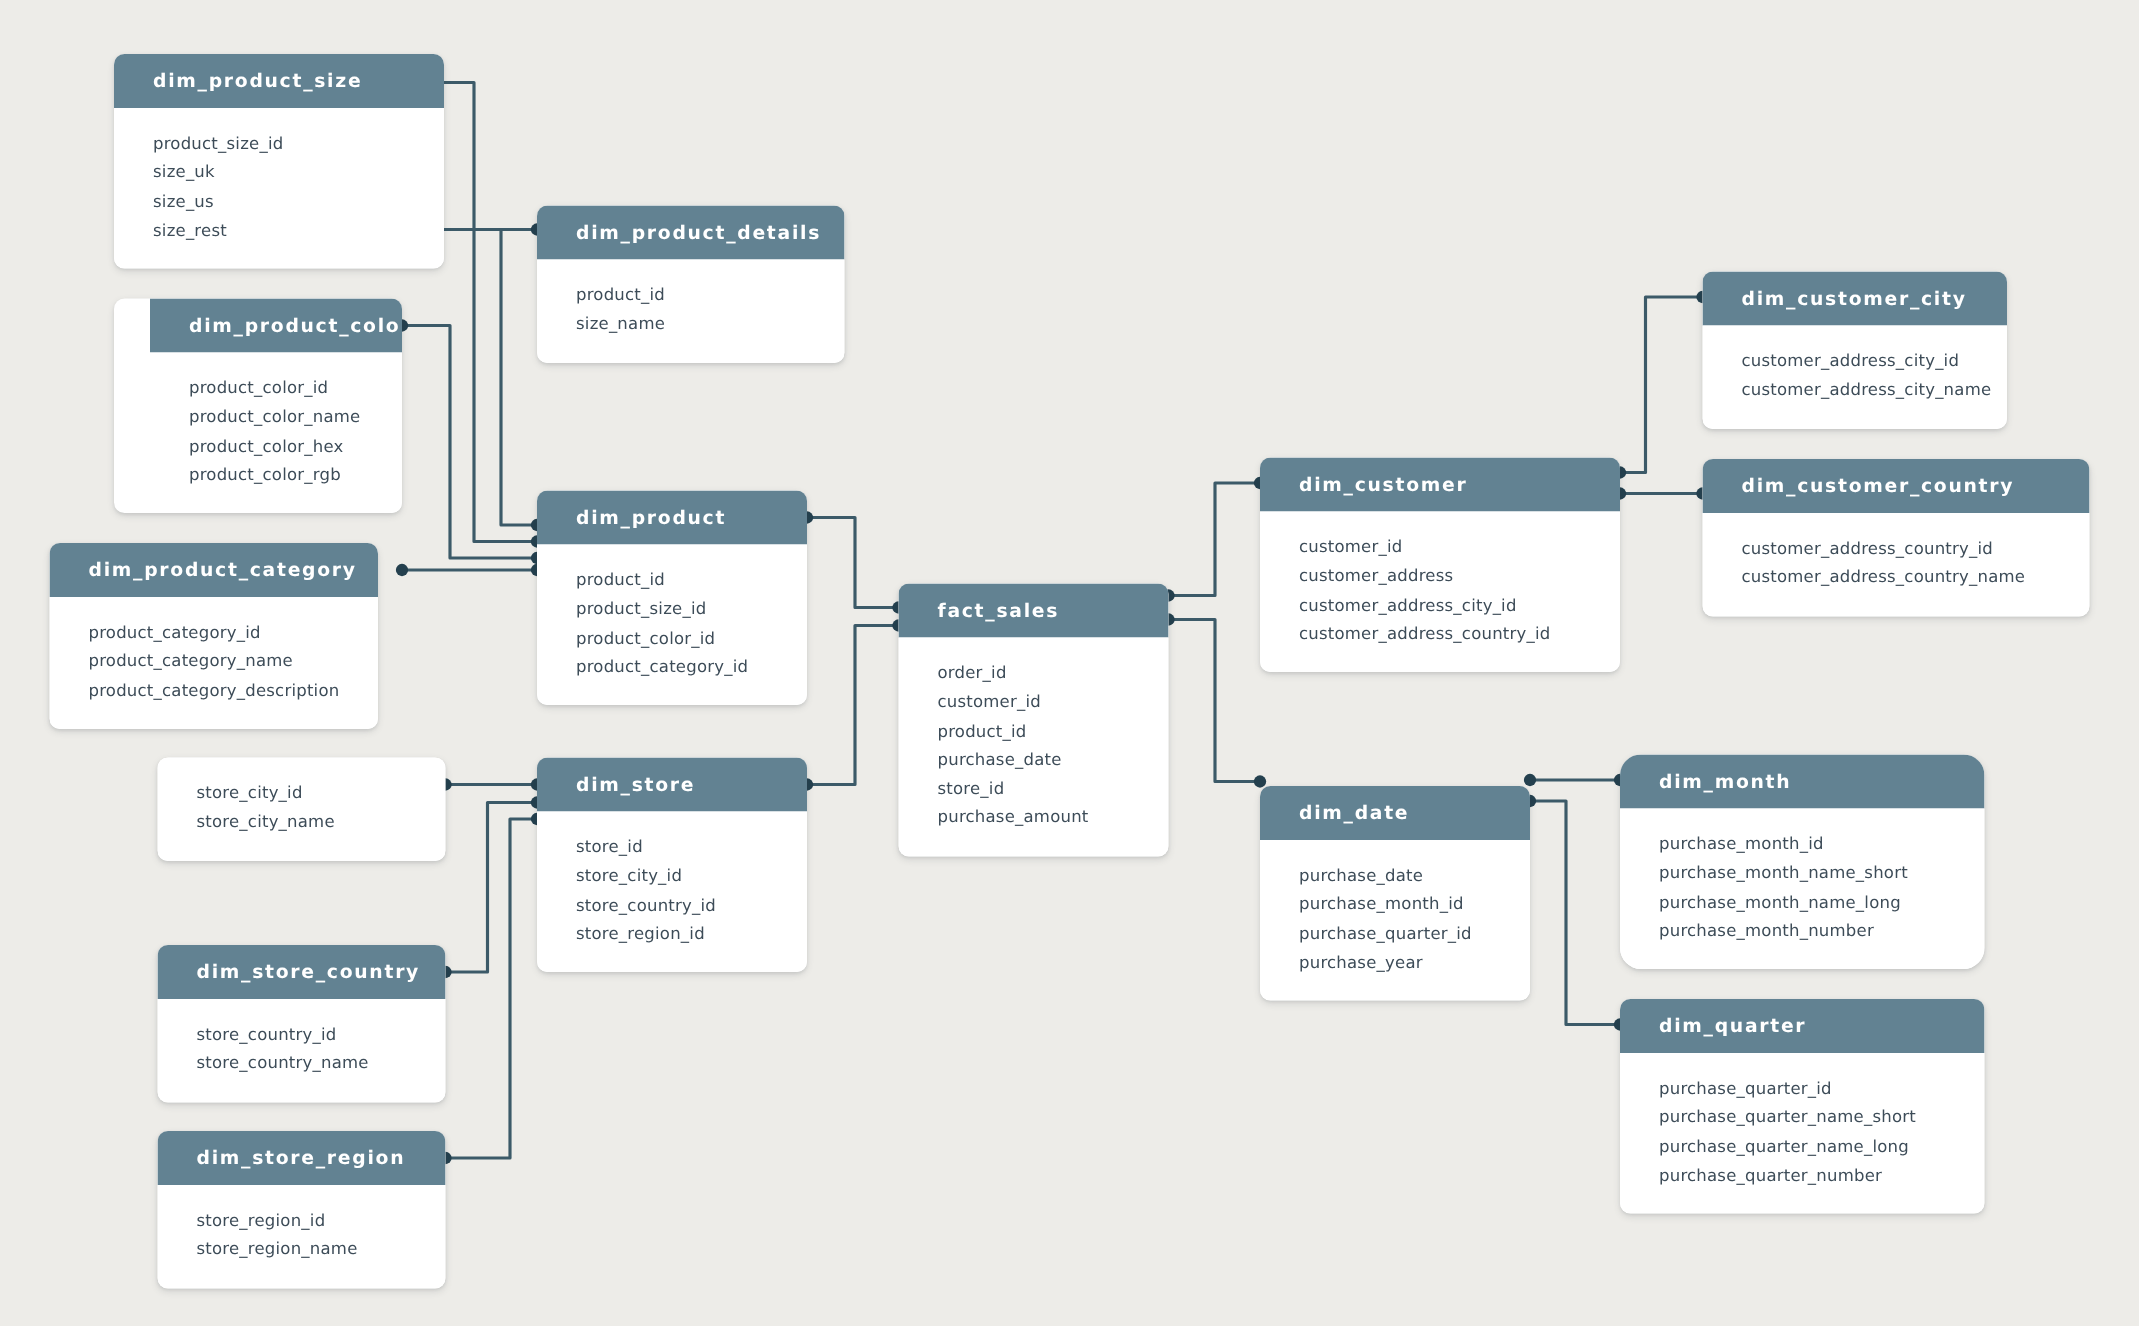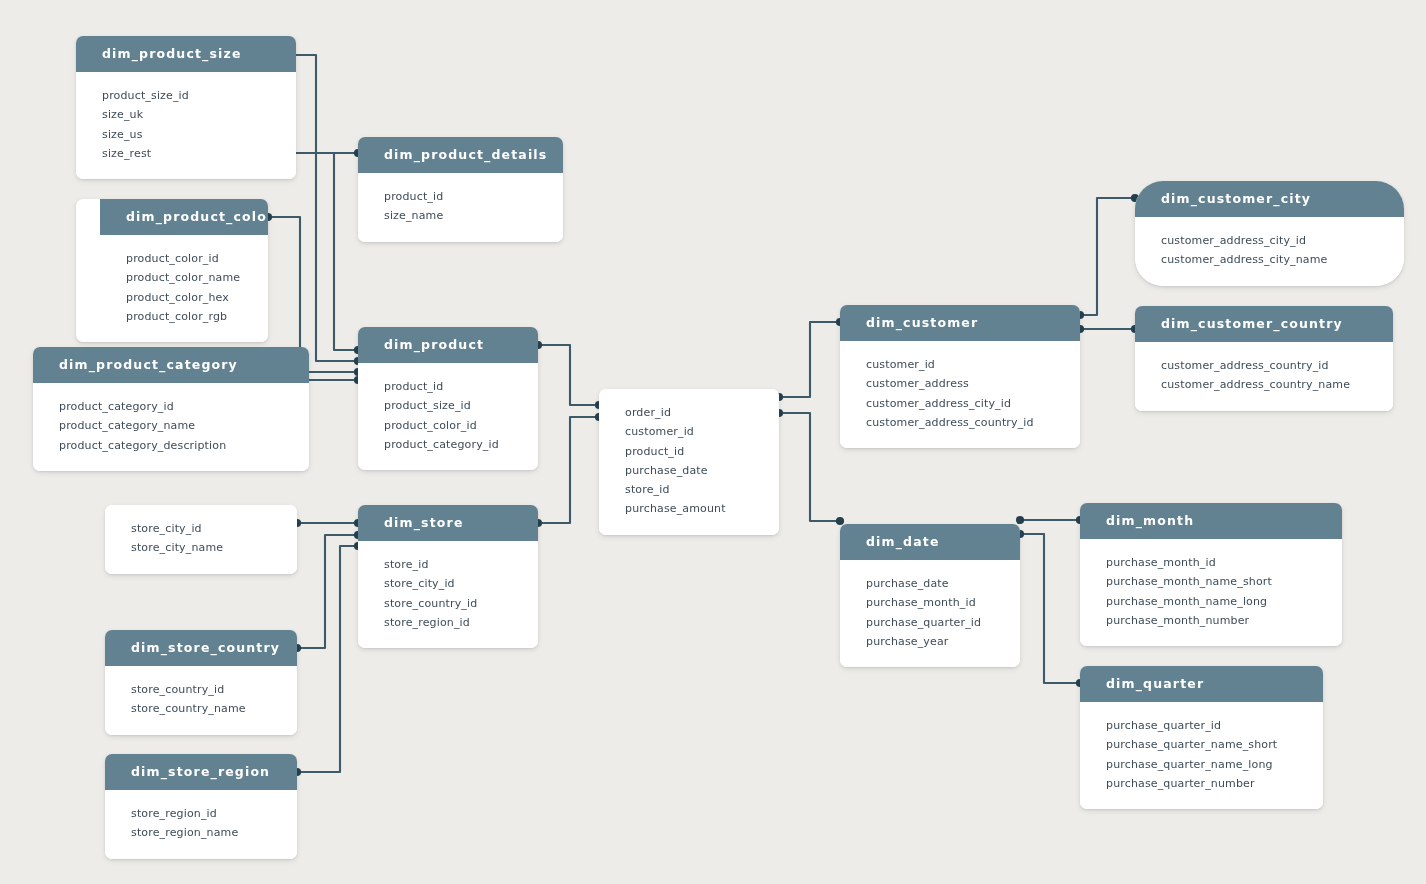--- a/index.html
+++ b/index.html
@@ -140,21 +140,21 @@
       </div>
       <div class="table-card" style="left: 76px; top: 199px; width: 192px; padding-left: 24px;">
         <div class="table-header">dim_product_color</div>
         <div class="table-body">
           <div class="col">product_color_id</div>
           <div class="col">product_color_name</div>
           <div class="col">product_color_hex</div>
           <div class="col">product_color_rgb</div>
         </div>
       </div>
-      <div class="table-card" style="left: 33px; top: 347px; width: 276px;">
+      <div class="table-card" style="left: 33px; top: 362px; width: 219px;">
         <div class="table-header">dim_product_category</div>
         <div class="table-body">
           <div class="col">product_category_id</div>
           <div class="col">product_category_name</div>
           <div class="col">product_category_description</div>
         </div>
       </div>
       <div class="table-card" style="left: 358px; top: 137px; width: 205px;">
         <div class="table-header">dim_product_details</div>
         <div class="table-body">
@@ -194,39 +194,40 @@
       <div class="table-card" style="left: 358px; top: 505px; width: 180px;">
         <div class="table-header">dim_store</div>
         <div class="table-body">
           <div class="col">store_id</div>
           <div class="col">store_city_id</div>
           <div class="col">store_country_id</div>
           <div class="col">store_region_id</div>
         </div>
       </div>
       <div class="table-card" style="left: 599px; top: 389px; width: 180px;">
+        <div class="table-header">fact_sales</div>
         <div class="table-body">
           <div class="col">order_id</div>
           <div class="col">customer_id</div>
           <div class="col">product_id</div>
           <div class="col">purchase_date</div>
           <div class="col">store_id</div>
           <div class="col">purchase_amount</div>
         </div>
       </div>
       <div class="table-card" style="left: 840px; top: 305px; width: 240px;">
         <div class="table-header">dim_customer</div>
         <div class="table-body">
           <div class="col">customer_id</div>
           <div class="col">customer_address</div>
           <div class="col">customer_address_city_id</div>
           <div class="col">customer_address_country_id</div>
         </div>
       </div>
-      <div class="table-card" style="left: 1135px; top: 181px; width: 269px; border-radius: 28px;">
+      <div class="table-card" style="left: 1135px; top: 181px; width: 203px;">
         <div class="table-header">dim_customer_city</div>
         <div class="table-body">
           <div class="col">customer_address_city_id</div>
           <div class="col">customer_address_city_name</div>
         </div>
       </div>
       <div class="table-card" style="left: 1135px; top: 306px; width: 258px;">
         <div class="table-header">dim_customer_country</div>
         <div class="table-body">
           <div class="col">customer_address_country_id</div>
@@ -235,21 +236,21 @@
       </div>
       <div class="table-card" style="left: 840px; top: 504px; width: 180px; margin-top: 20px;">
         <div class="table-header">dim_date</div>
         <div class="table-body">
           <div class="col">purchase_date</div>
           <div class="col">purchase_month_id</div>
           <div class="col">purchase_quarter_id</div>
           <div class="col">purchase_year</div>
         </div>
       </div>
-      <div class="table-card" style="left: 1080px; top: 503px; width: 262px;">
+      <div class="table-card" style="left: 1080px; top: 503px; width: 243px; border-radius: 14px;">
         <div class="table-header">dim_month</div>
         <div class="table-body">
           <div class="col">purchase_month_id</div>
           <div class="col">purchase_month_name_short</div>
           <div class="col">purchase_month_name_long</div>
           <div class="col">purchase_month_number</div>
         </div>
       </div>
       <div class="table-card" style="left: 1080px; top: 666px; width: 243px;">
         <div class="table-header">dim_quarter</div>

